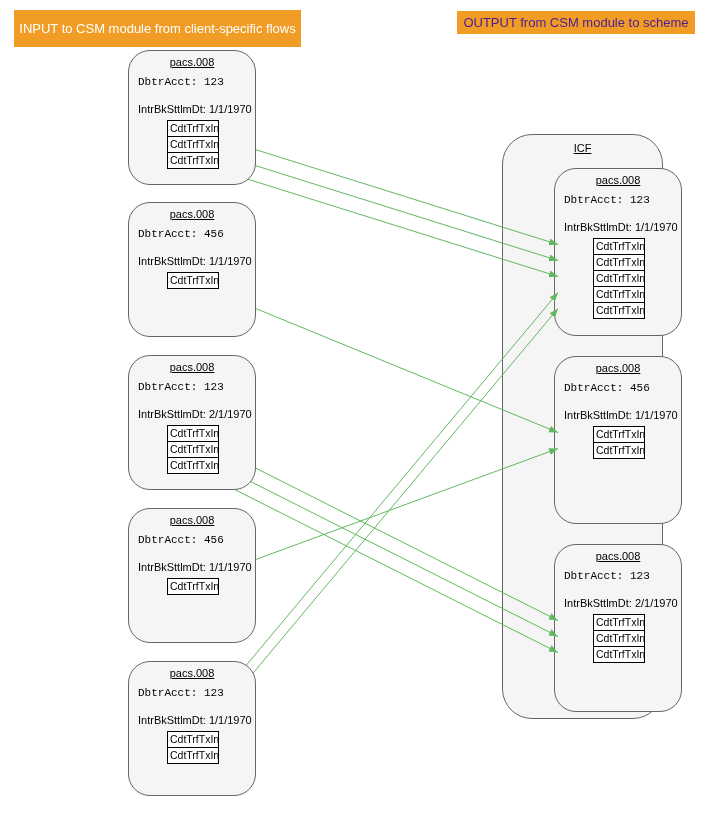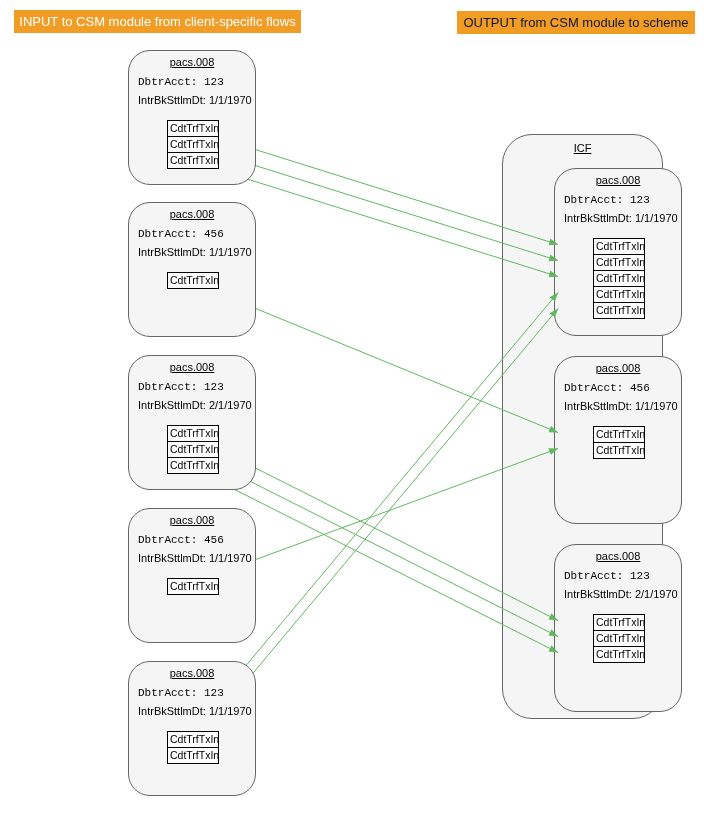--- a/index.html
+++ b/index.html
@@ -4,55 +4,55 @@
 <style>
   html,body{margin:0;padding:0;background:#ffffff;}
   #canvas{
     position:relative;width:704px;height:825px;background:#ffffff;
     font-family:"Liberation Sans",sans-serif;color:#000;overflow:hidden;
   }
   .banner{
     position:absolute;display:flex;align-items:center;justify-content:center;
     font-size:13px;white-space:nowrap;
   }
-  .banner-input{left:14px;top:10px;width:287px;height:23px;}
+  .banner-input{left:14px;top:10px;width:287px;height:37px;}
   .banner-output{left:457px;top:11px;width:238px;height:23px;}
   .icf{
     position:absolute;left:502px;top:134px;width:161px;height:585px;
     background:#f5f5f5;border:1px solid #666;border-radius:30px;box-sizing:border-box;padding-left:41px;
   }
   .icf-title{
     position:absolute;top:7px;left:0;right:0;text-align:center;
     font-size:11px;text-decoration:underline;
   }
   .msg{
     position:absolute;background:#f5f5f5;border:1px solid #666;
     border-radius:22px;box-sizing:border-box;margin-left:33px;
   }
   .msg-title{
     position:absolute;top:5px;left:0;right:0;text-align:center;
     font-size:11px;text-decoration:underline;white-space:nowrap;
   }
   .msg-line{position:absolute;left:9px;font-size:11px;white-space:nowrap;}
   .msg-dbtr{top:25px;font-family:Liberation Mono, monospace;}
-  .msg-date{top:43px;}
+  .msg-date{top:52px;}
   .items{position:absolute;left:38px;top:69px;width:52px;}
   .item{
     width:52px;height:17px;box-sizing:border-box;background:#fff;border:1px solid #000;
     font-size:10.5px;line-height:15px;padding-left:2px;white-space:nowrap;overflow:hidden;
   }
   .item + .item{margin-top:-1px;}
   #wires{position:absolute;left:0;top:0;width:704px;height:825px;pointer-events:none;}
 </style>
 </head>
 <body>
 
 <div id="canvas">
   <div class="banner banner-input" style="background: rgb(241, 156, 37); color: rgb(255, 255, 255);">INPUT to CSM module from client-specific flows</div>
-  <div class="banner banner-output" style="background: rgb(241, 156, 37); color: #0f172a;">OUTPUT from CSM module to scheme</div>
+  <div class="banner banner-output" style="background: rgb(241, 156, 37); color: #4c1d95;">OUTPUT from CSM module to scheme</div>
 
   <div class="icf" id="icf">
     <div class="icf-title">ICF</div>
   <div class="msg" style="left: 18px; top: 33px; width: 128px; height: 168px; background: rgb(245, 245, 245); border-color: rgb(102, 102, 102);">
     <div class="msg-title">pacs.008</div>
     <div class="msg-line msg-dbtr">DbtrAcct: 123</div>
     <div class="msg-line msg-date">IntrBkSttlmDt: 1/1/1970</div>
     <div class="items">
           <div class="item" style="background: rgb(255, 255, 255); border-color: rgb(0, 0, 0);">CdtTrfTxInf</div>
           <div class="item" style="background: rgb(255, 255, 255); border-color: rgb(0, 0, 0);">CdtTrfTxInf</div>

